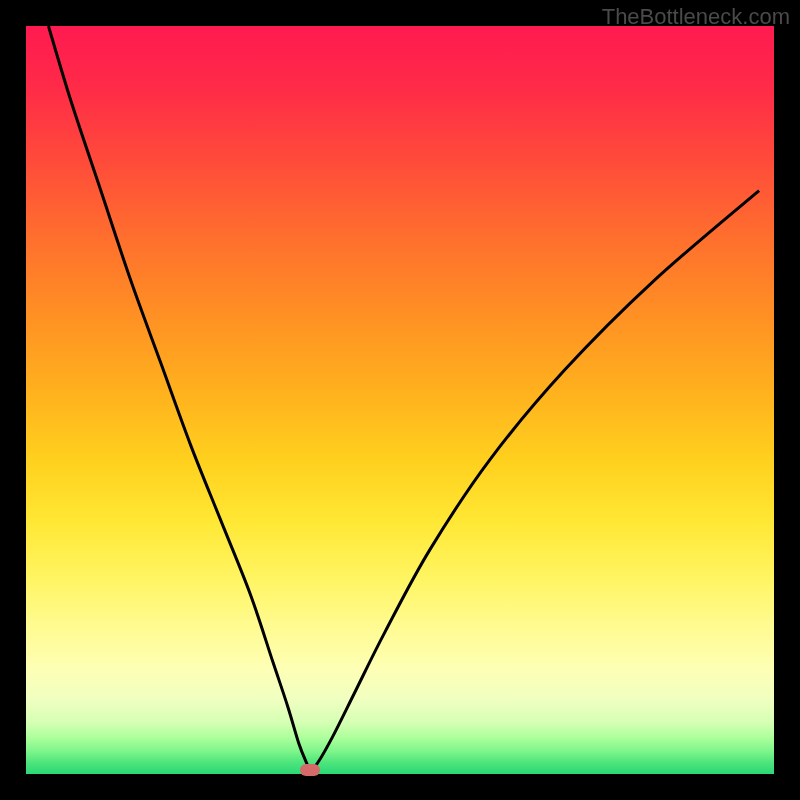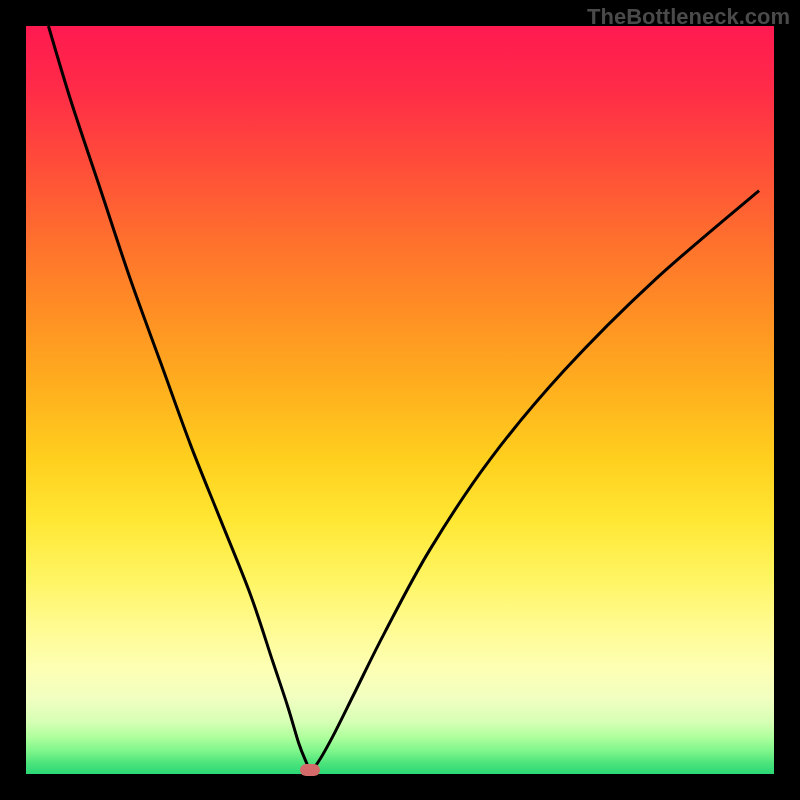--- a/index.html
+++ b/index.html
@@ -10,21 +10,21 @@
     position: relative;
     overflow: hidden;
     font-family: Arial, Helvetica, sans-serif;
   }
   .watermark {
     position: absolute;
     top: 4px;
     right: 10px;
     color: #4a4a4a;
     font-size: 22px;
-    font-weight: 700;
+    font-weight: 400;
     z-index: 10;
   }
   .plot-area {
     position: absolute;
     left: 26px;
     top: 26px;
     width: 748px;
     height: 748px;
   }
   .gradient-bg {

